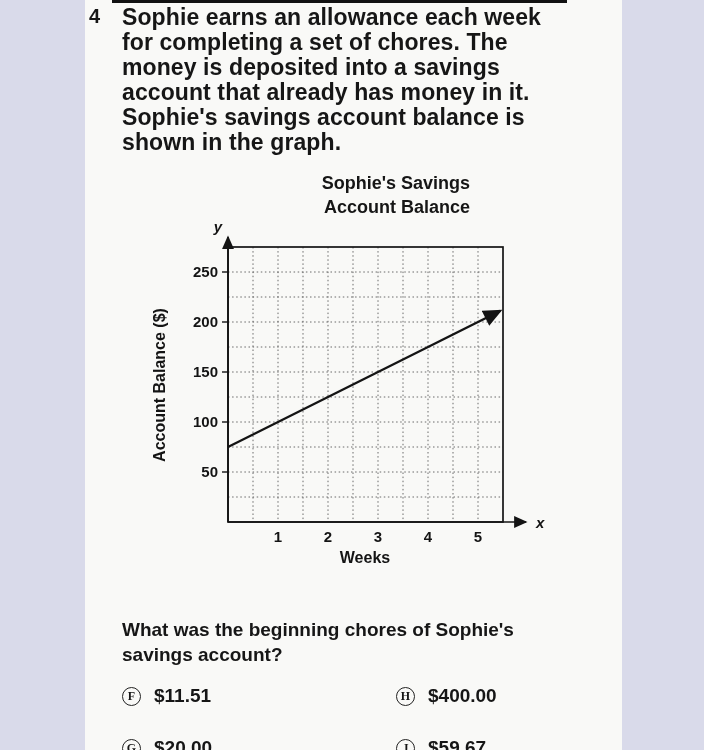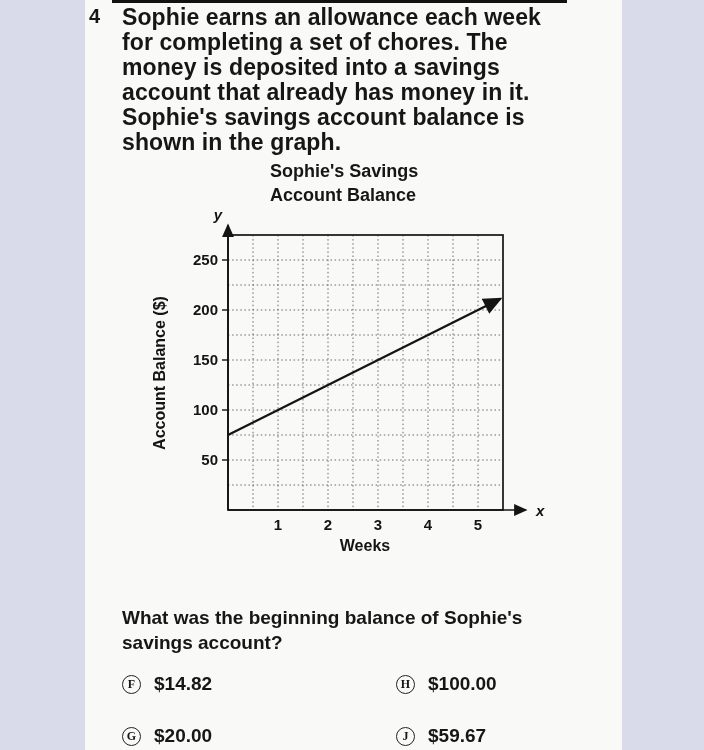--- a/index.html
+++ b/index.html
@@ -10,21 +10,21 @@
   }
   .page{
     position:absolute;left:85px;top:0;width:537px;height:750px;
     background:#f9f9f7;color:#161616;
   }
   .top-rule{position:absolute;left:27px;top:0;width:455px;height:3px;background:#121212;}
   .qrow{display:flex;padding-top:5px;}
   .qnum{width:33px;padding-left:4px;font-size:20px;font-weight:700;}
   .qtext{width:452px;font-size:23px;line-height:25px;font-weight:600;letter-spacing:.1px;}
   .chart-title{
-    margin:4px 0 0 185px;width:200px;text-align:left;
+    margin:16px 0 0 185px;width:200px;text-align:right;
     font-size:18px;line-height:24px;font-weight:600;
   }
   .chart-svg{display:block;margin-left:58px;}
   .grid{stroke:#5a5a5a;stroke-width:.9;stroke-dasharray:1.5 2.6;}
   .tick{stroke:#141414;stroke-width:1.4;}
   .ticklab{font-size:15px;font-weight:700;fill:#141414;}
   .axis{stroke:#141414;stroke-width:1.7;fill:none;}
   .pborder{fill:none;stroke:#141414;stroke-width:1.7;}
   .trend{stroke:#141414;stroke-width:2.4;}
   .axis-sym{font-size:15px;font-style:italic;font-weight:700;fill:#141414;}
@@ -108,30 +108,30 @@
 
     <line id="trend-line" class="trend" marker-end="url(#arr)" x1="85" y1="228" x2="357.5" y2="91.75"></line>
 
     <text class="axis-sym" x="79" y="13" text-anchor="end">y</text>
     <text class="axis-sym" x="393" y="309">x</text>
 
     <text class="axis-label" transform="translate(22,166) rotate(-90)" text-anchor="middle">Account Balance ($)</text>
     <text class="axis-label" x="222" y="344" text-anchor="middle">Weeks</text>
   </svg>
 
-  <div class="prompt">What was the beginning balance of Sophie's savings account?</div>
+  <div class="prompt">What was the beginning chores of Sophie's savings account?</div>
 
   <div class="options">
     <div class="option">
       <span class="circ">F</span>
-      <span>$14.82</span>
+      <span>$11.51</span>
     </div>
     <div class="option">
       <span class="circ">H</span>
-      <span>$100.00</span>
+      <span>$400.00</span>
     </div>
     <div class="option">
       <span class="circ">G</span>
       <span>$20.00</span>
     </div>
     <div class="option">
       <span class="circ">J</span>
       <span>$59.67</span>
     </div>
   </div>

